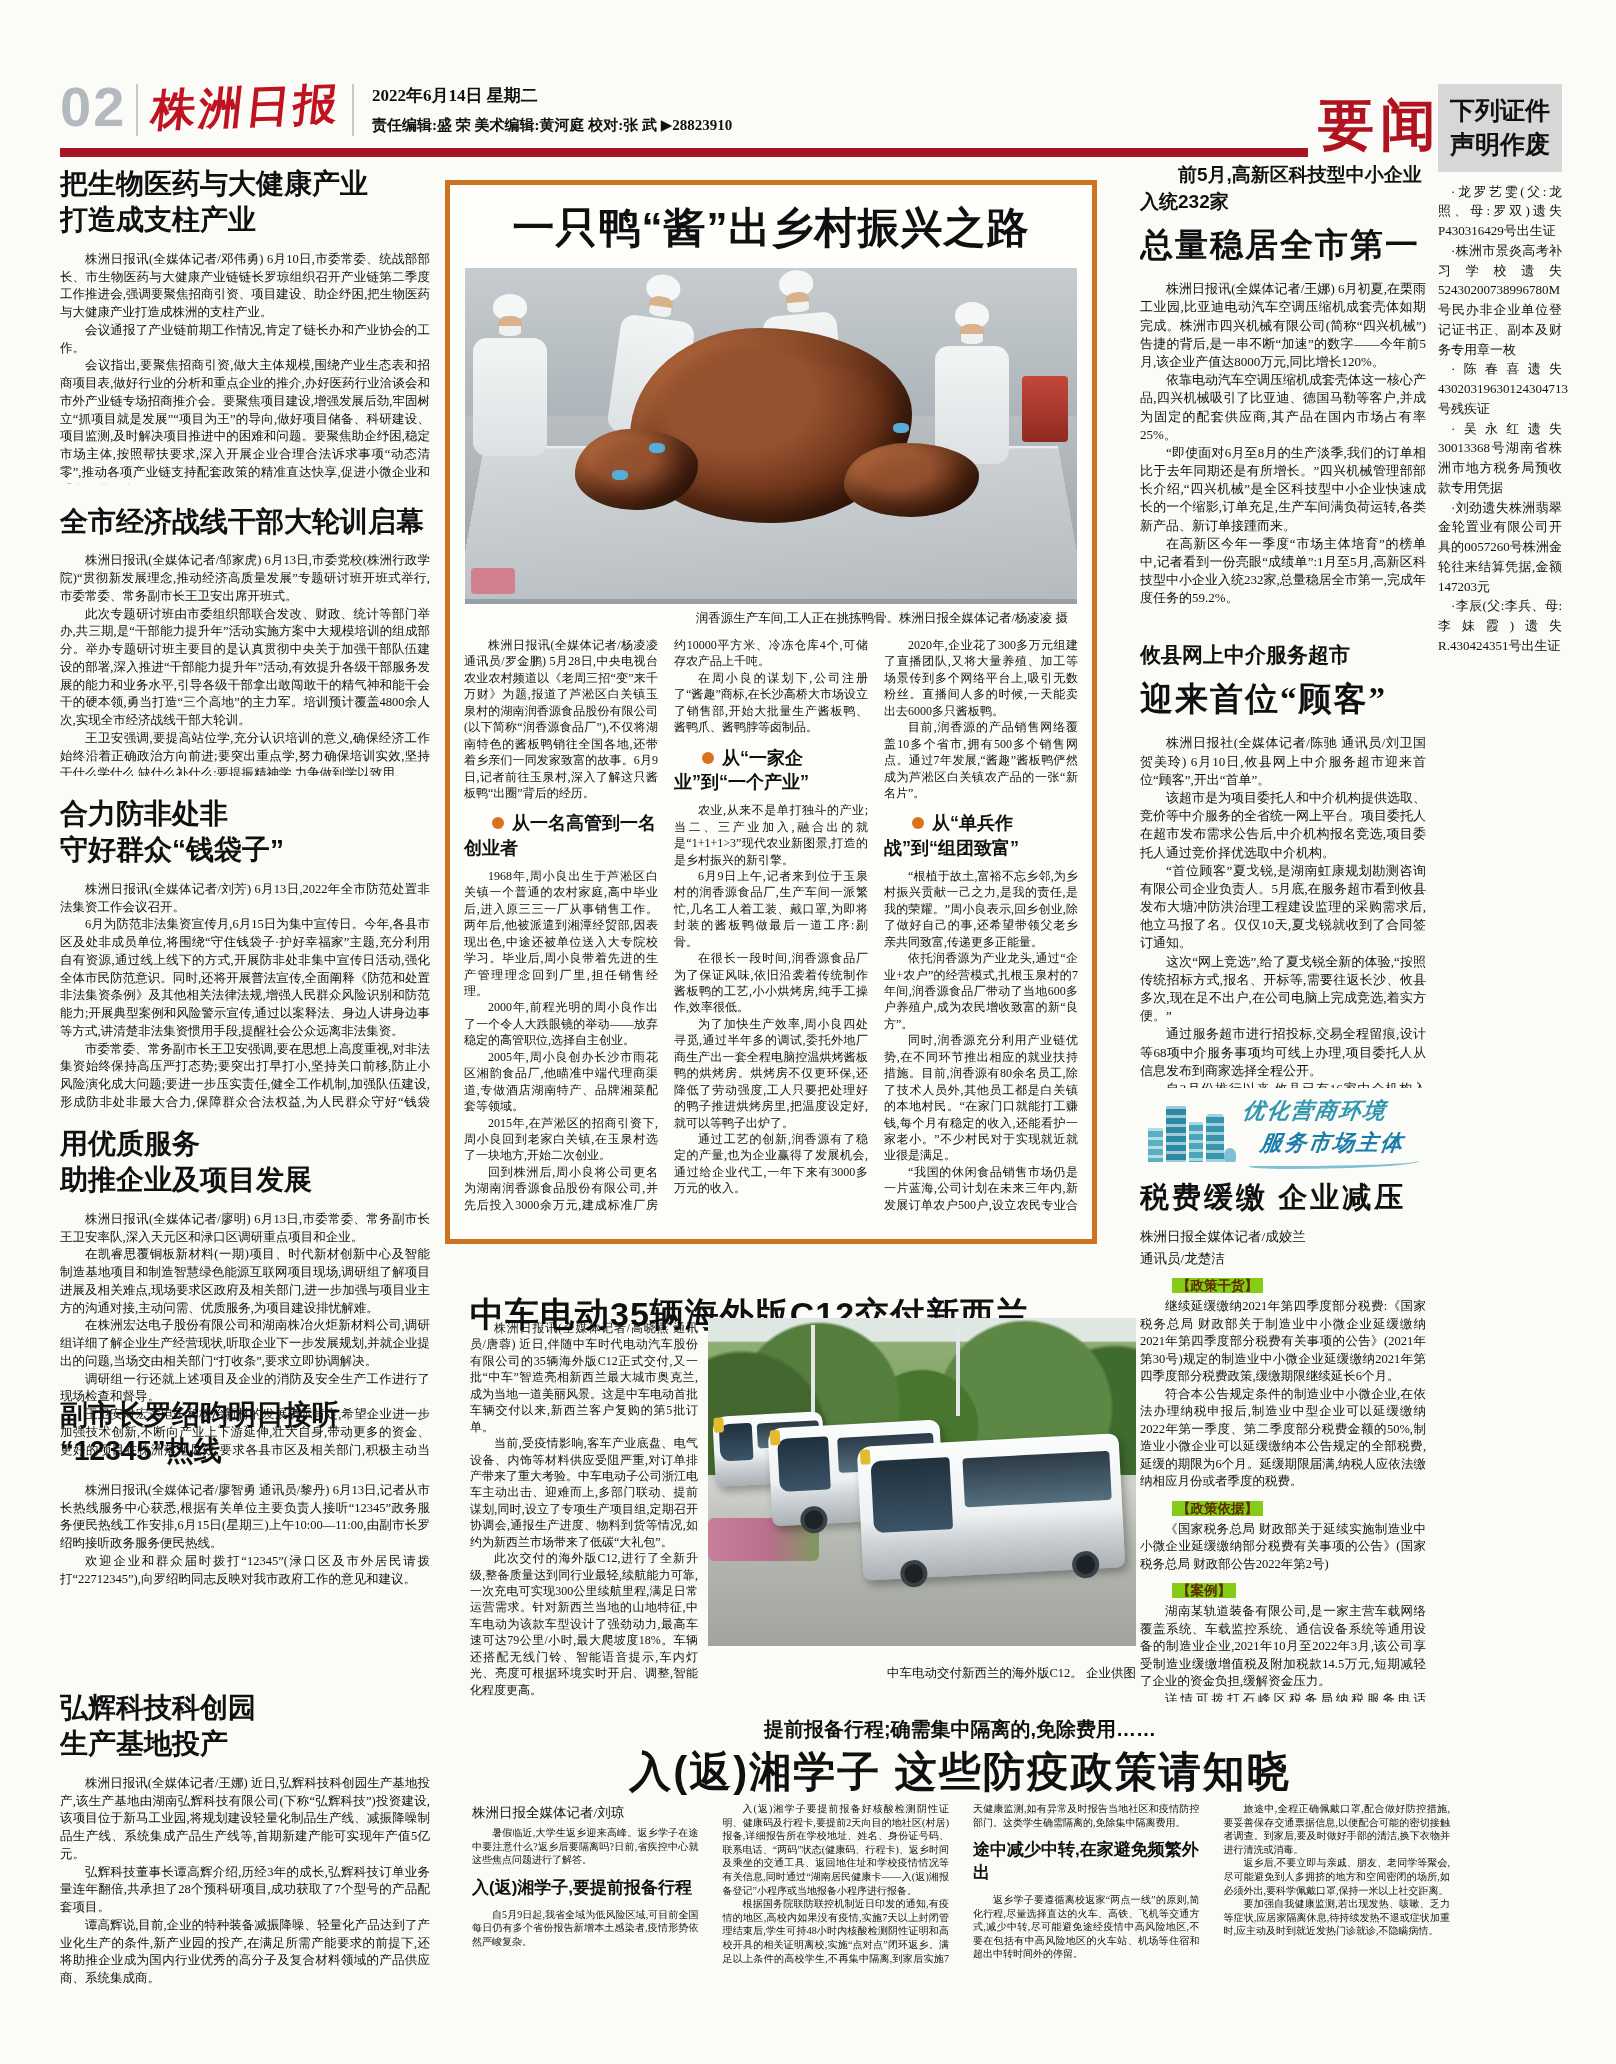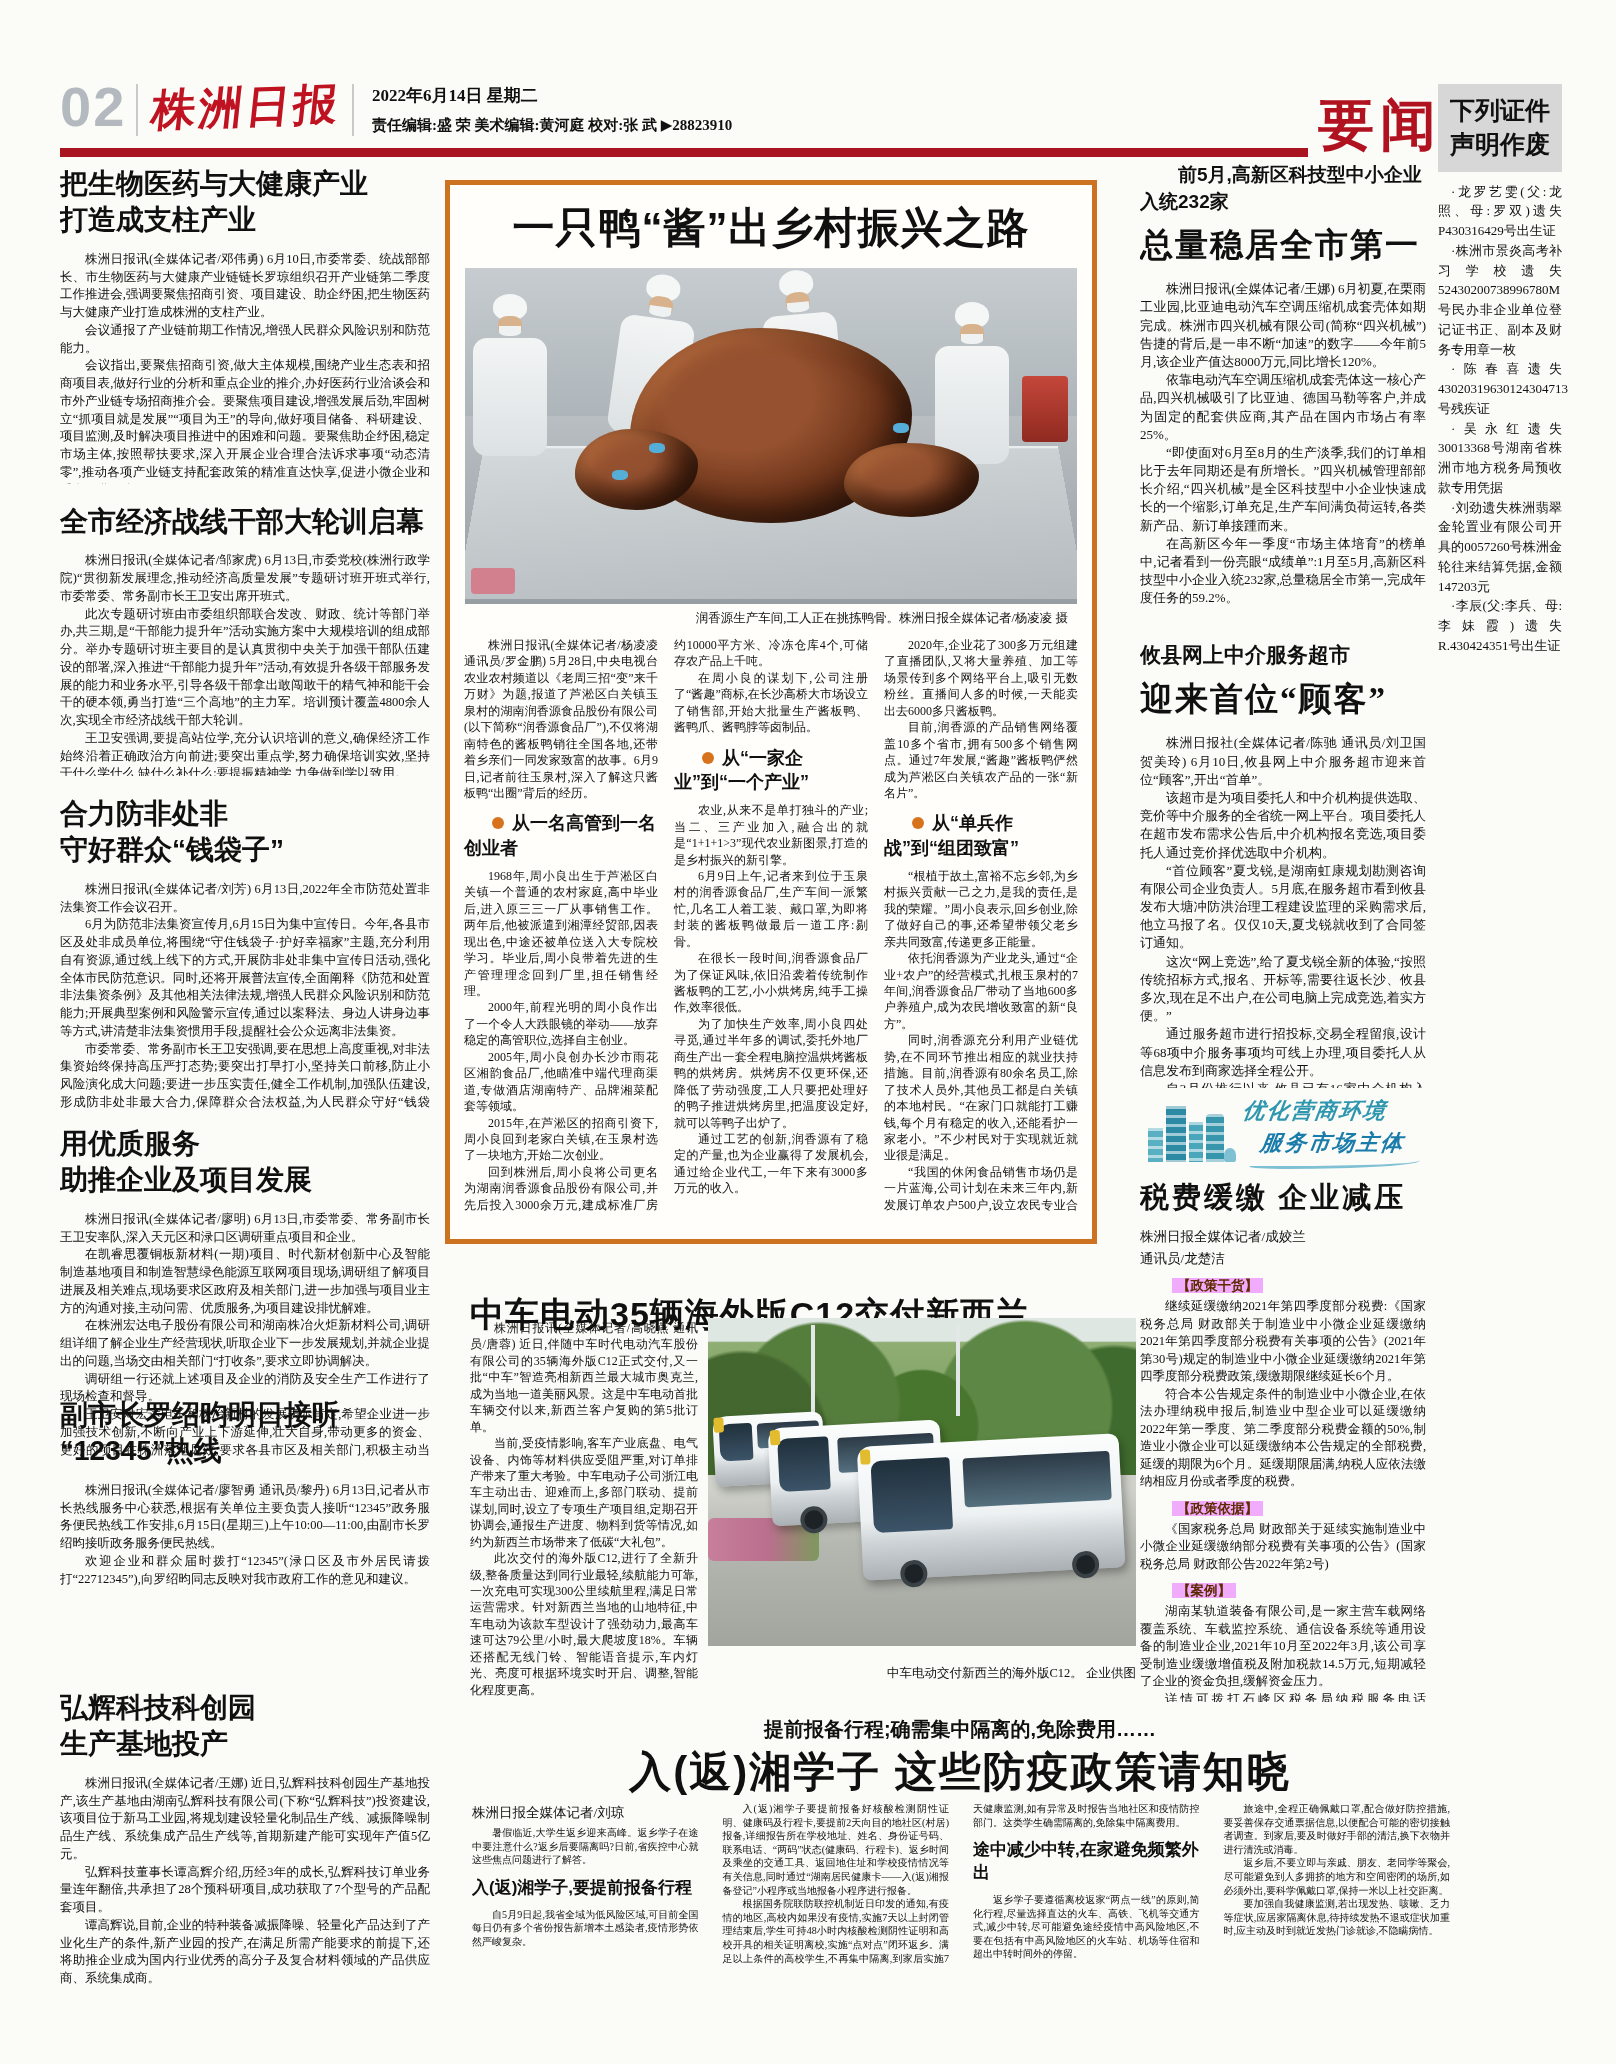--- a/index.html
+++ b/index.html
@@ -31,21 +31,21 @@
 
   
   .para{font-size:12.5px;line-height:1.42;text-align:justify;text-indent:2em;margin:0;}
   .byline-line{font-size:13.5px;font-weight:normal;margin:2px 0 4px 0;text-indent:0;}
   .sub-dot{font-family:"Liberation Sans","DejaVu Sans",sans-serif;font-weight:bold;
            font-size:18px;line-height:1.35;margin:10px 0 8px 0;text-indent:0;}
   .odot{display:inline-block;width:12px;height:12px;border-radius:50%;background:#d8731d;margin:0 8px 0 28px;}
   .sub-plain{font-family:"Liberation Sans","DejaVu Sans",sans-serif;font-weight:bold;
              font-size:17px;line-height:1.35;margin:10px 0 8px 0;text-indent:0;}
   .tag-line{margin:8px 0 3px 0;text-indent:2em;}
-  .tag{background:#f0abfc;color:#5d2a00;font-weight:bold;padding:0 5px;font-size:13.5px;}
+  .tag{background:#84cc16;color:#5d2a00;font-weight:bold;padding:0 5px;font-size:13.5px;}
 
   
   .la{left:60px;width:370px;overflow:hidden;}
   .la h2{font-family:"Liberation Sans","DejaVu Sans",sans-serif;font-size:28px;line-height:1.3;
          margin:0 0 12px 0;font-weight:bold;}
   .la1{top:166px;height:318px;}
   .la2{top:504px;height:272px;}
   .la3{top:796px;height:314px;}
   .la4{top:1126px;height:334px;}
   .la5{top:1397px;height:198px;}
@@ -175,21 +175,21 @@
         <p class="para">·刘劲遗失株洲翡翠金轮置业有限公司开具的0057260号株洲金轮往来结算凭据,金额147203元</p>
         <p class="para">·李辰(父:李兵、母:李妹霞)遗失R.430424351号出生证</p>
       </div>
   </aside>
 
   <article class="abs la la1">
     <h2 class="hl">把生物医药与大健康产业
 打造成支柱产业</h2>
     <div class="body">
         <p class="para">株洲日报讯(全媒体记者/邓伟勇) 6月10日,市委常委、统战部部长、市生物医药与大健康产业链链长罗琼组织召开产业链第二季度工作推进会,强调要聚焦招商引资、项目建设、助企纾困,把生物医药与大健康产业打造成株洲的支柱产业。</p>
-        <p class="para">会议通报了产业链前期工作情况,增强人民群众风险识别和防范能力。</p>
+        <p class="para">会议通报了产业链前期工作情况,肯定了链长办和产业协会的工作。</p>
         <p class="para">会议指出,要聚焦招商引资,做大主体规模,围绕产业生态表和招商项目表,做好行业的分析和重点企业的推介,办好医药行业洽谈会和市外产业链专场招商推介会。要聚焦项目建设,增强发展后劲,牢固树立“抓项目就是发展”“项目为王”的导向,做好项目储备、科研建设、项目监测,及时解决项目推进中的困难和问题。要聚焦助企纾困,稳定市场主体,按照帮扶要求,深入开展企业合理合法诉求事项“动态清零”,推动各项产业链支持配套政策的精准直达快享,促进小微企业和重点企业做大做强。</p>
       </div>
   </article>
   <article class="abs la la2">
     <h2 class="hl">全市经济战线干部大轮训启幕</h2>
     <div class="body">
         <p class="para">株洲日报讯(全媒体记者/邹家虎) 6月13日,市委党校(株洲行政学院)“贯彻新发展理念,推动经济高质量发展”专题研讨班开班式举行,市委常委、常务副市长王卫安出席开班式。</p>
         <p class="para">此次专题研讨班由市委组织部联合发改、财政、统计等部门举办,共三期,是“干部能力提升年”活动实施方案中大规模培训的组成部分。举办专题研讨班主要目的是认真贯彻中央关于加强干部队伍建设的部署,深入推进“干部能力提升年”活动,有效提升各级干部服务发展的能力和业务水平,引导各级干部拿出敢闯敢干的精气神和能干会干的硬本领,勇当打造“三个高地”的主力军。培训预计覆盖4800余人次,实现全市经济战线干部大轮训。</p>
         <p class="para">王卫安强调,要提高站位学,充分认识培训的意义,确保经济工作始终沿着正确政治方向前进;要突出重点学,努力确保培训实效,坚持干什么学什么,缺什么补什么;要提振精神学,力争做到学以致用。</p>
       </div>

